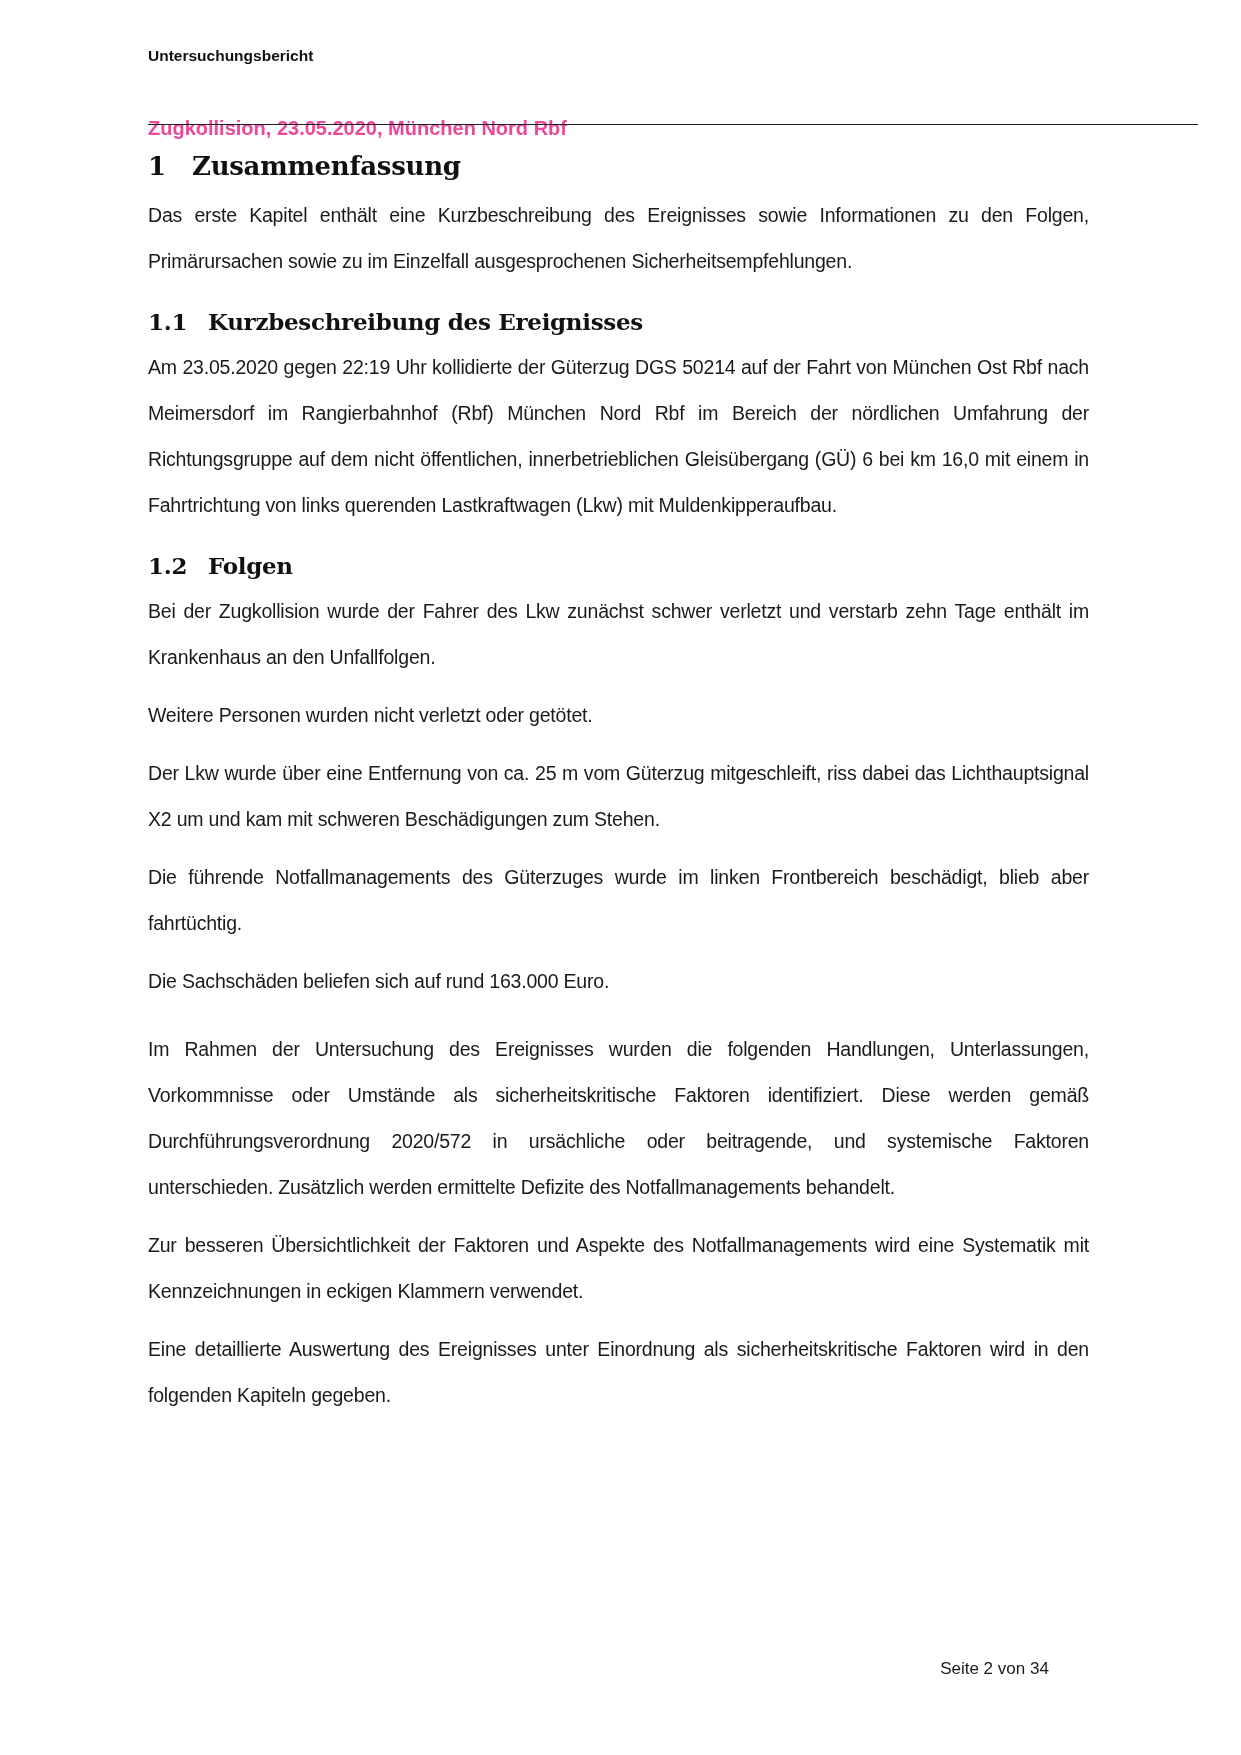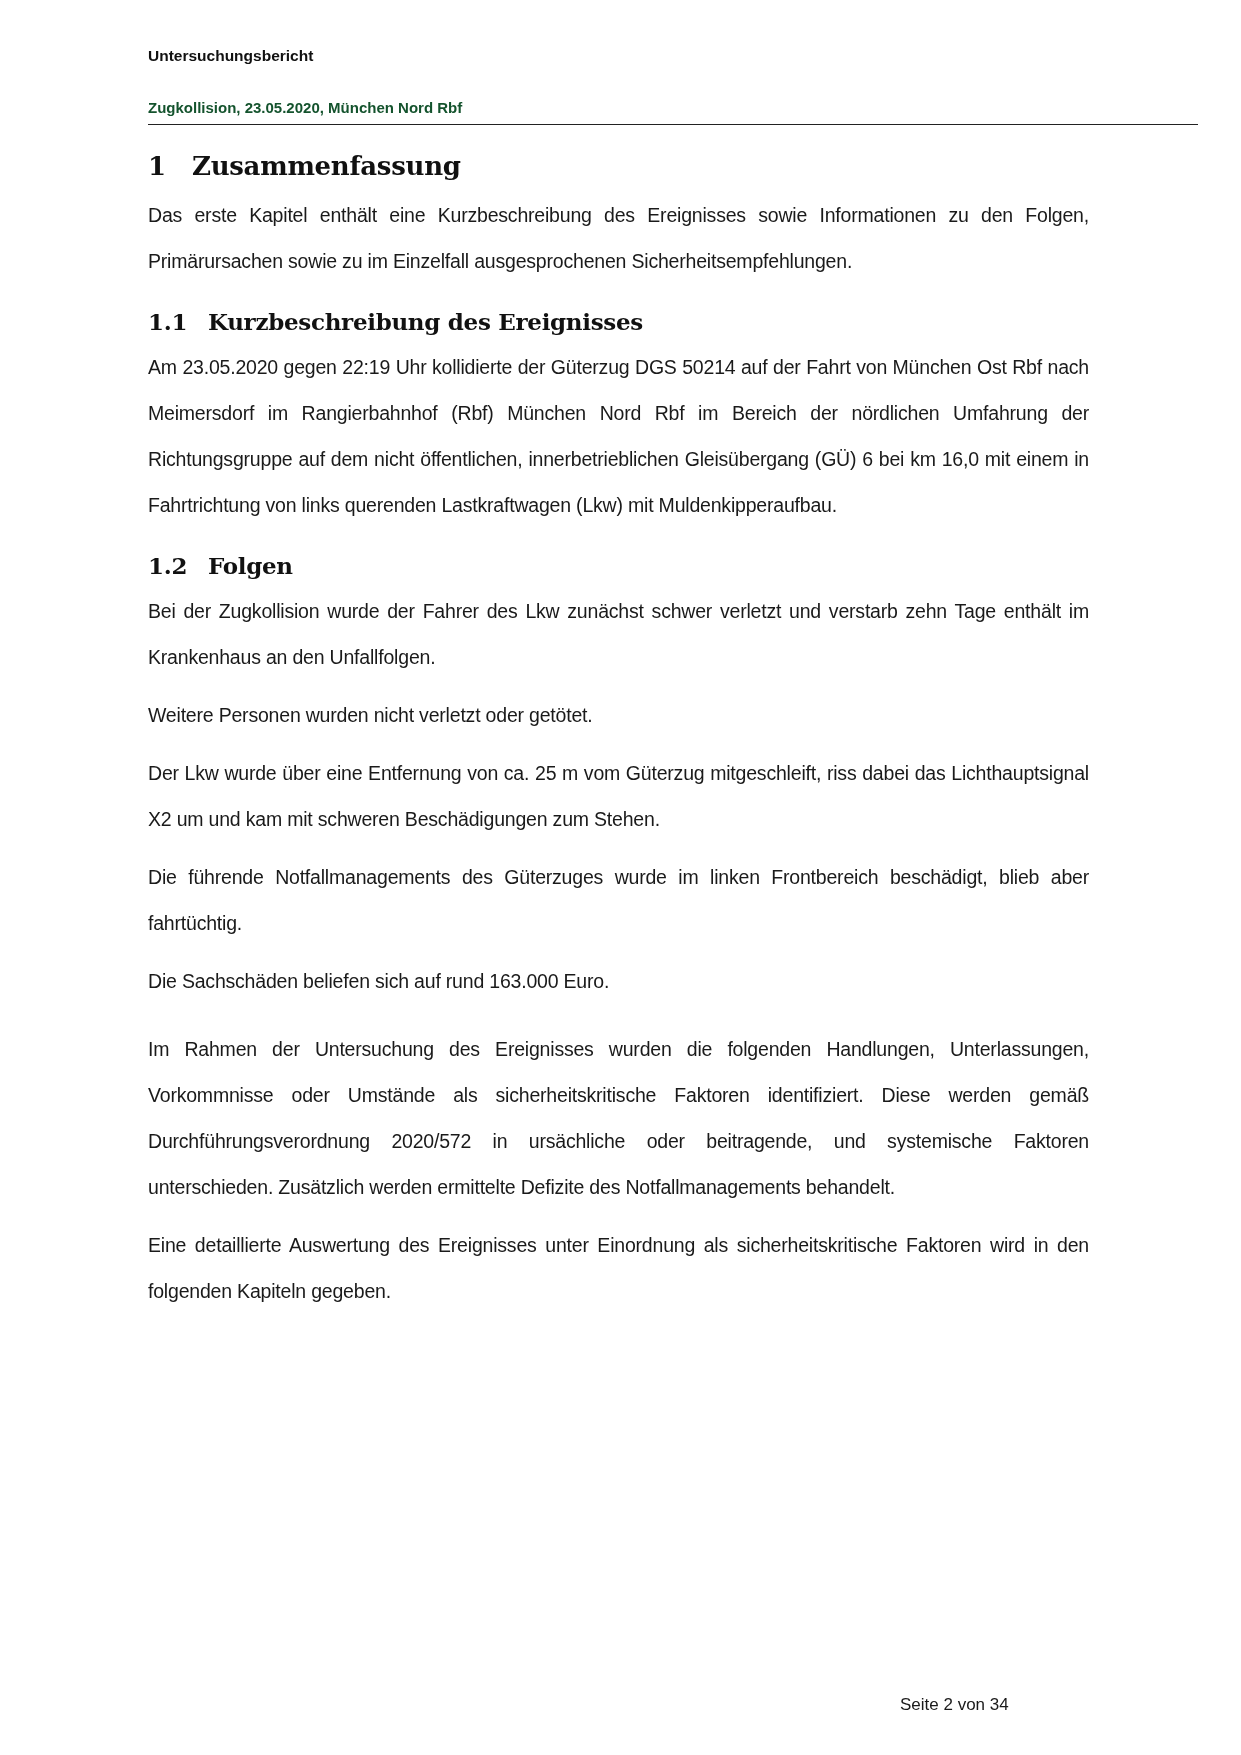--- a/index.html
+++ b/index.html
@@ -28,24 +28,24 @@
     width: 1050px;
   }
   .header-line1 {
     font-weight: bold;
     font-size: 15.5px;
     line-height: 20px;
     color: #111;
   }
   .header-line2 {
     font-weight: bold;
-    font-size: 15px;
+    font-size: 20px;
     line-height: 20px;
-    margin-top: 32px;
-    color: #14532d;
+    margin-top: 52px;
+    color: #ec4899;
   }
   .header-rule {
     position: absolute;
     left: 148px;
     top: 124px;
     width: 1050px;
     height: 0;
     border-top: 1.3px solid #222;
   }
   .content {
@@ -83,23 +83,23 @@
     text-align: justify;
     margin: 0 0 12px 0;
     color: #1a1a1a;
     letter-spacing: -0.2px;
   }
   .sec { margin-top: 22px; }
   .sec-first { margin-top: 0; }
   .footer {
     position: absolute;
     left: 900px;
-    top: 1694px;
+    top: 1658px;
     width: 189px;
-    text-align: left;
+    text-align: center;
     font-size: 17px;
     line-height: 22px;
     color: #1a1a1a;
   }
 </style>
 </head>
 <body>
 
 <div class="page">
 
@@ -131,20 +131,21 @@
       </h2>
       <p class="para">Bei der Zugkollision wurde der Fahrer des Lkw zunächst schwer verletzt und verstarb zehn Tage enthält im Krankenhaus an den Unfallfolgen.</p>
       <p class="para">Weitere Personen wurden nicht verletzt oder getötet.</p>
       <p class="para">Der Lkw wurde über eine Entfernung von ca. 25 m vom Güterzug mitgeschleift, riss dabei das Lichthauptsignal X2 um und kam mit schweren Beschädigungen zum Stehen.</p>
       <p class="para">Die führende Notfallmanagements des Güterzuges wurde im linken Frontbereich beschädigt, blieb aber fahrtüchtig.</p>
       <p class="para">Die Sachschäden beliefen sich auf rund 163.000 Euro.</p>
     </div>
 
     <div class="sec">
       <p class="para">Im Rahmen der Untersuchung des Ereignisses wurden die folgenden Handlungen, Unterlassungen, Vorkommnisse oder Umstände als sicherheitskritische Faktoren identifiziert. Diese werden gemäß Durchführungsverordnung 2020/572 in ursächliche oder beitragende, und systemische Faktoren unterschieden. Zusätzlich werden ermittelte Defizite des Notfallmanagements behandelt.</p>
+      <p class="para">Zur besseren Übersichtlichkeit der Faktoren und Aspekte des Notfallmanagements wird eine Systematik mit Kennzeichnungen in eckigen Klammern verwendet.</p>
       <p class="para">Eine detaillierte Auswertung des Ereignisses unter Einordnung als sicherheitskritische Faktoren wird in den folgenden Kapiteln gegeben.</p>
     </div>
 
   </div>
 
   <div class="footer">Seite 2 von 34</div>
 
 </div>
 
 </body></html>

